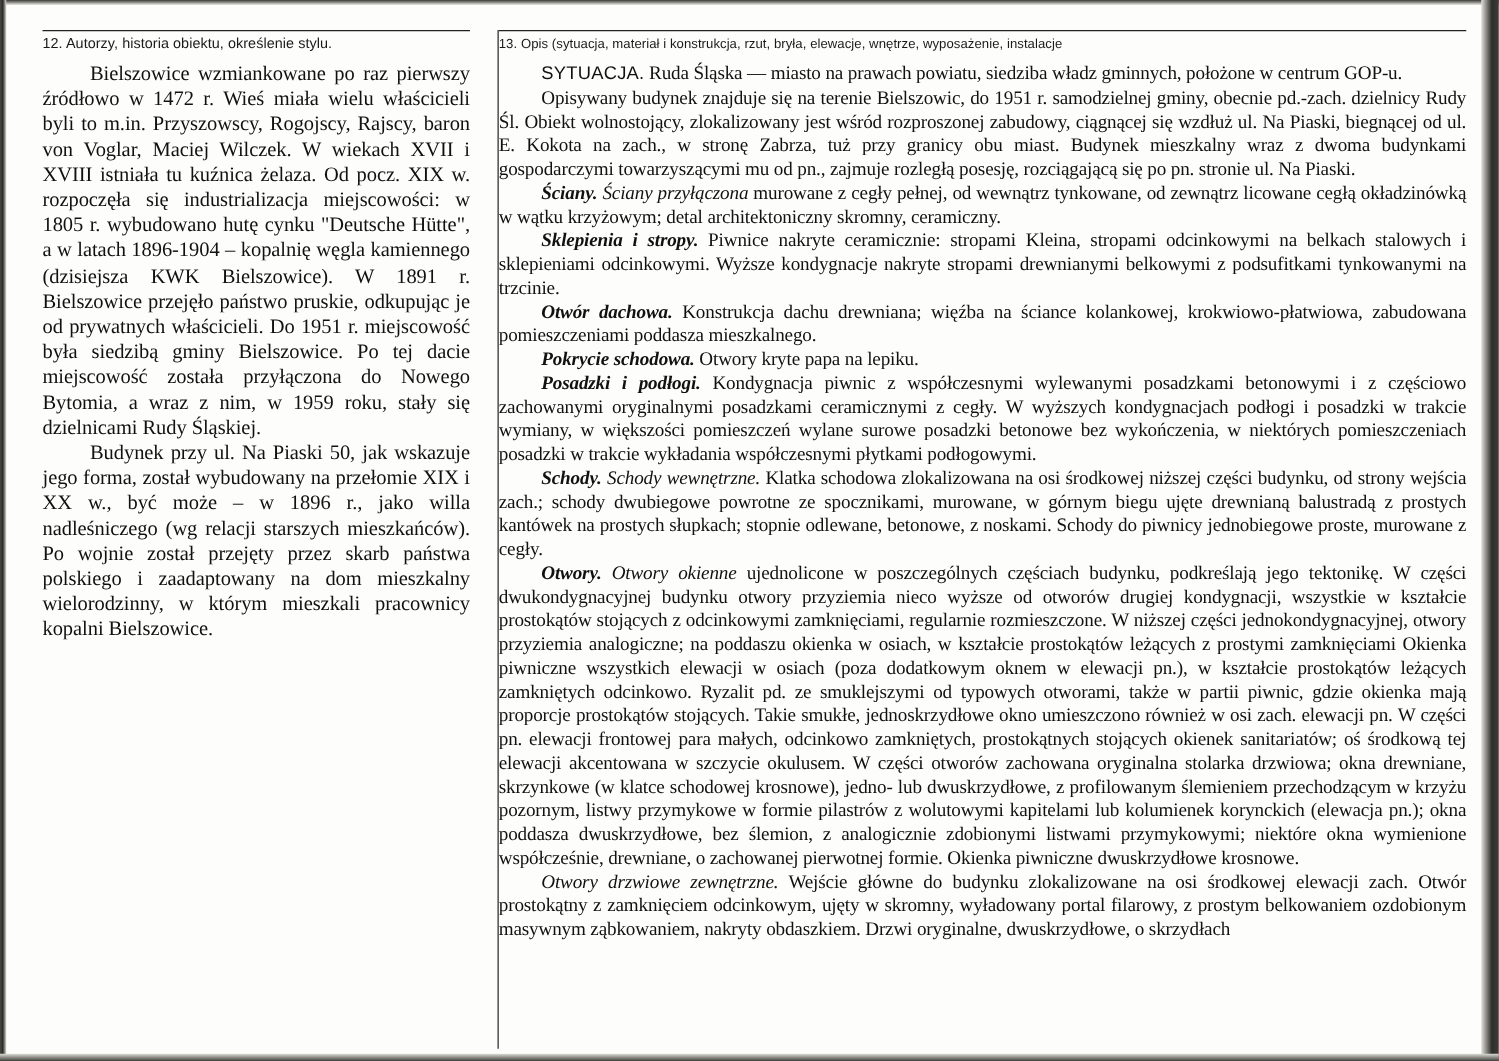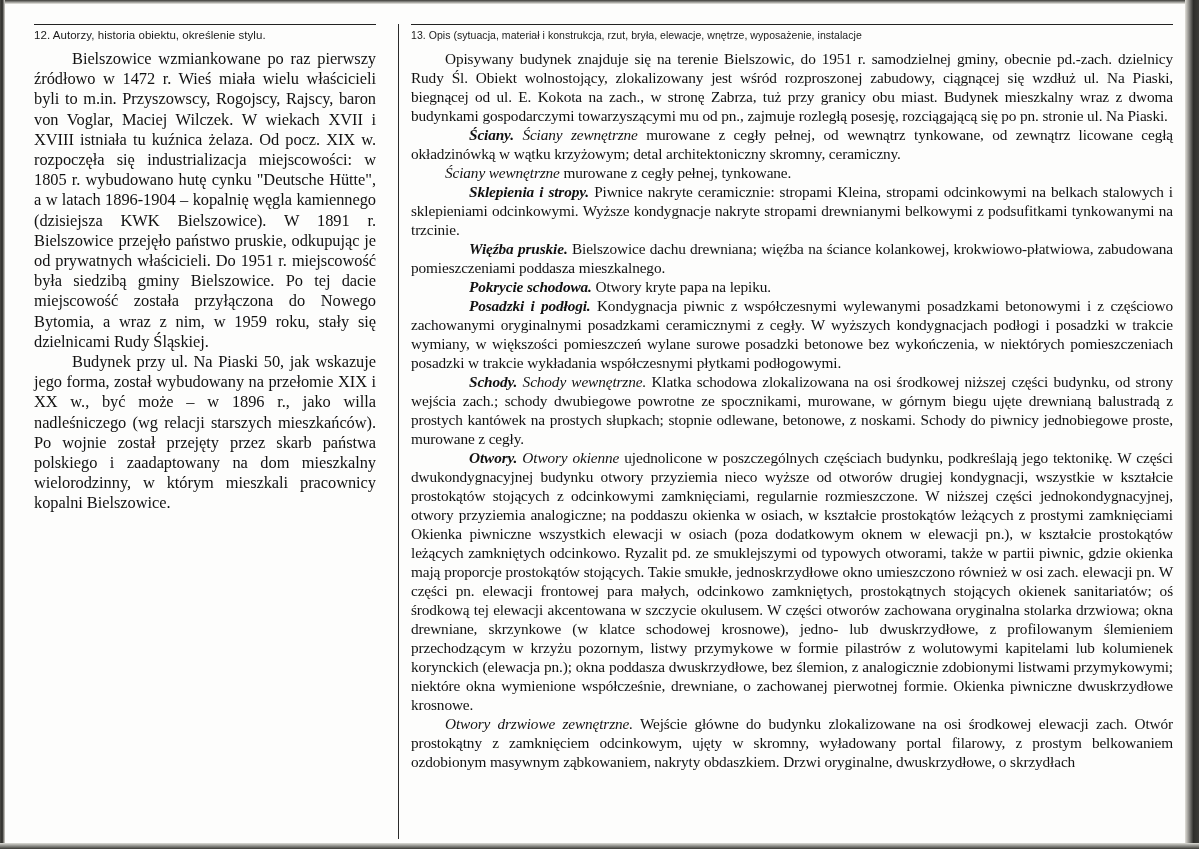--- a/index.html
+++ b/index.html
@@ -57,21 +57,20 @@
     width: 352px;
     flex: 0 0 352px;
     padding-right: 10px;
   }
   .col-gap {
     flex: 0 0 12px;
   }
   .col-right {
     flex: 1 1 auto;
     border-left: 1.4px solid #2b2b2b;
-    padding-left: 12px;
     position: relative;
   }
 
   
   .field-rule {
     border-top: 1.6px solid #222222;
     height: 0;
     margin: 0 0 4px 0;
   }
   .field-caption {
@@ -103,21 +102,21 @@
   .col-right p.para {
     font-size: 15.3px;
     line-height: 19.0px;
     text-indent: 34px;
     letter-spacing: -0.12px;
   }
   .col-right p.para + p.para {
     margin-top: 0;
   }
   .run-i  { font-style: italic; }
-  .run-bi { font-weight: bold; font-style: italic; margin-left: 24px; }
+  .run-bi { font-weight: bold; font-style: italic; }
   .run-sans {
     font-family: "Liberation Sans", "DejaVu Sans", sans-serif;
     font-size: 0.96em;
     letter-spacing: 0.2px;
   }
 </style>
 </head>
 <body>
 
 <div id="scan-page">
@@ -143,25 +142,25 @@
 
     <div class="col-gap"></div>
 
     <div class="col col-right">
 
       <div class="field-rule"></div>
 
       <div class="field-caption">13. Opis (sytuacja, materiał i konstrukcja, rzut, bryła, elewacje, wnętrze, wyposażenie, instalacje</div>
 
       <div id="field-13-body">
+          <p class="para"><span class="run-sans">SYTUACJA.</span><span> Ruda Śląska — miasto na prawach powiatu, siedziba władz gminnych, położone w centrum GOP-u.</span></p>
           <p class="para"><span>Opisywany budynek znajduje się na terenie Bielszowic, do 1951 r. samodzielnej gminy, obecnie pd.-zach. dzielnicy Rudy Śl. Obiekt wolnostojący, zlokalizowany jest wśród rozproszonej zabudowy, ciągnącej się wzdłuż ul. Na Piaski, biegnącej od ul. E. Kokota na zach., w stronę Zabrza, tuż przy granicy obu miast. Budynek mieszkalny wraz z dwoma budynkami gospodarczymi towarzyszącymi mu od pn., zajmuje rozległą posesję, rozciągającą się po pn. stronie ul. Na Piaski.</span></p>
-          <p class="para"><span class="run-bi">Ściany.</span><span class="run-i"> Ściany zewnętrzne</span><span> murowane z cegły pełnej, od wewnątrz tynkowane, od zewnątrz licowane cegłą okładzinówką w wątku krzyżowym; detal architektoniczny skromny, ceramiczny.</span></p>
-          <p class="para"><span class="run-i">Ściany wewnętrzne</span><span> murowane z cegły pełnej, tynkowane.</span></p>
+          <p class="para"><span class="run-bi">Ściany.</span><span class="run-i"> Ściany przyłączona</span><span> murowane z cegły pełnej, od wewnątrz tynkowane, od zewnątrz licowane cegłą okładzinówką w wątku krzyżowym; detal architektoniczny skromny, ceramiczny.</span></p>
           <p class="para"><span class="run-bi">Sklepienia i stropy.</span><span> Piwnice nakryte ceramicznie: stropami Kleina, stropami odcinkowymi na belkach stalowych i sklepieniami odcinkowymi. Wyższe kondygnacje nakryte stropami drewnianymi belkowymi z podsufitkami tynkowanymi na trzcinie.</span></p>
-          <p class="para"><span class="run-bi">Więźba pruskie.</span><span> Bielszowice dachu drewniana; więźba na ściance kolankowej, krokwiowo-płatwiowa, zabudowana pomieszczeniami poddasza mieszkalnego.</span></p>
+          <p class="para"><span class="run-bi">Otwór dachowa.</span><span> Konstrukcja dachu drewniana; więźba na ściance kolankowej, krokwiowo-płatwiowa, zabudowana pomieszczeniami poddasza mieszkalnego.</span></p>
           <p class="para"><span class="run-bi">Pokrycie schodowa.</span><span> Otwory kryte papa na lepiku.</span></p>
           <p class="para"><span class="run-bi">Posadzki i podłogi.</span><span> Kondygnacja piwnic z współczesnymi wylewanymi posadzkami betonowymi i z częściowo zachowanymi oryginalnymi posadzkami ceramicznymi z cegły. W wyższych kondygnacjach podłogi i posadzki w trakcie wymiany, w większości pomieszczeń wylane surowe posadzki betonowe bez wykończenia, w niektórych pomieszczeniach posadzki w trakcie wykładania współczesnymi płytkami podłogowymi.</span></p>
           <p class="para"><span class="run-bi">Schody.</span><span class="run-i"> Schody wewnętrzne.</span><span> Klatka schodowa zlokalizowana na osi środkowej niższej części budynku, od strony wejścia zach.; schody dwubiegowe powrotne ze spocznikami, murowane, w górnym biegu ujęte drewnianą balustradą z prostych kantówek na prostych słupkach; stopnie odlewane, betonowe, z noskami. Schody do piwnicy jednobiegowe proste, murowane z cegły.</span></p>
           <p class="para"><span class="run-bi">Otwory.</span><span class="run-i"> Otwory okienne</span><span> ujednolicone w poszczególnych częściach budynku, podkreślają jego tektonikę. W części dwukondygnacyjnej budynku otwory przyziemia nieco wyższe od otworów drugiej kondygnacji, wszystkie w kształcie prostokątów stojących z odcinkowymi zamknięciami, regularnie rozmieszczone. W niższej części jednokondygnacyjnej, otwory przyziemia analogiczne; na poddaszu okienka w osiach, w kształcie prostokątów leżących z prostymi zamknięciami Okienka piwniczne wszystkich elewacji w osiach (poza dodatkowym oknem w elewacji pn.), w kształcie prostokątów leżących zamkniętych odcinkowo. Ryzalit pd. ze smuklejszymi od typowych otworami, także w partii piwnic, gdzie okienka mają proporcje prostokątów stojących. Takie smukłe, jednoskrzydłowe okno umieszczono również w osi zach. elewacji pn. W części pn. elewacji frontowej para małych, odcinkowo zamkniętych, prostokątnych stojących okienek sanitariatów; oś środkową tej elewacji akcentowana w szczycie okulusem. W części otworów zachowana oryginalna stolarka drzwiowa; okna drewniane, skrzynkowe (w klatce schodowej krosnowe), jedno- lub dwuskrzydłowe, z profilowanym ślemieniem przechodzącym w krzyżu pozornym, listwy przymykowe w formie pilastrów z wolutowymi kapitelami lub kolumienek korynckich (elewacja pn.); okna poddasza dwuskrzydłowe, bez ślemion, z analogicznie zdobionymi listwami przymykowymi; niektóre okna wymienione współcześnie, drewniane, o zachowanej pierwotnej formie. Okienka piwniczne dwuskrzydłowe krosnowe.</span></p>
           <p class="para"><span class="run-i">Otwory drzwiowe zewnętrzne.</span><span> Wejście główne do budynku zlokalizowane na osi środkowej elewacji zach. Otwór prostokątny z zamknięciem odcinkowym, ujęty w skromny, wyładowany portal filarowy, z prostym belkowaniem ozdobionym masywnym ząbkowaniem, nakryty obdaszkiem. Drzwi oryginalne, dwuskrzydłowe, o skrzydłach</span></p>
         </div>
 
     </div>
 
   </div>

